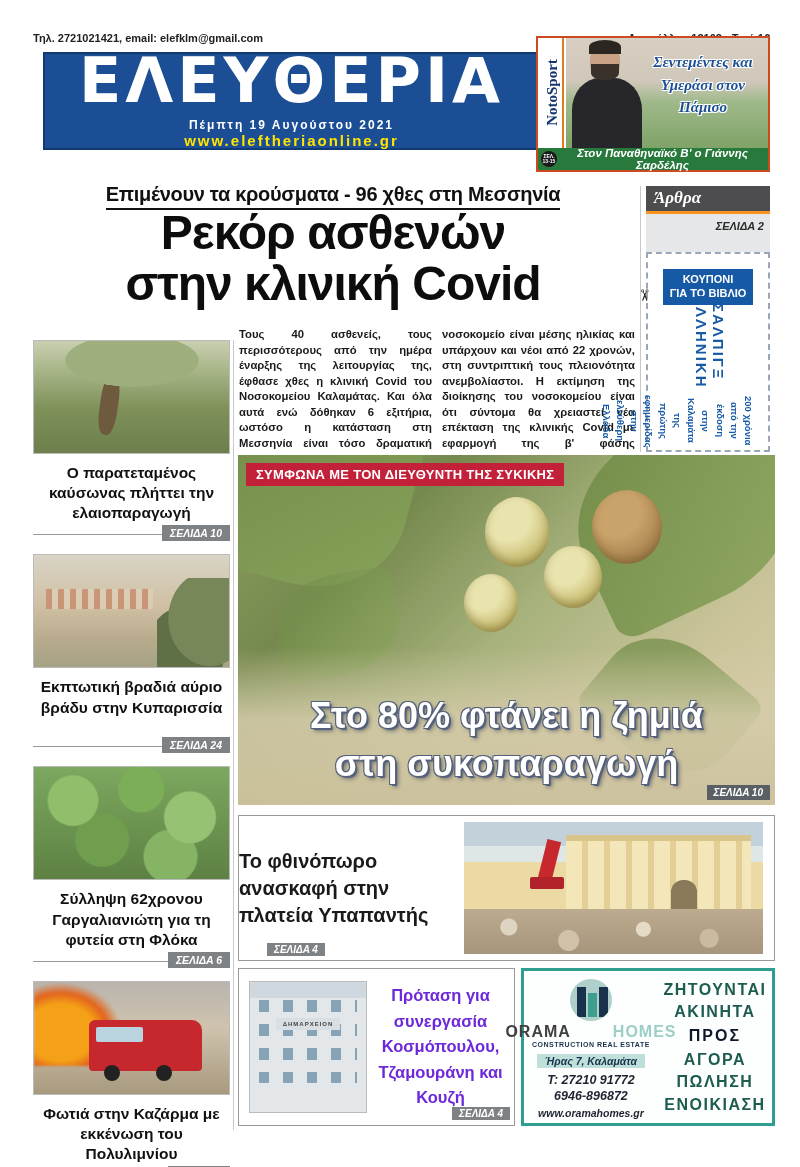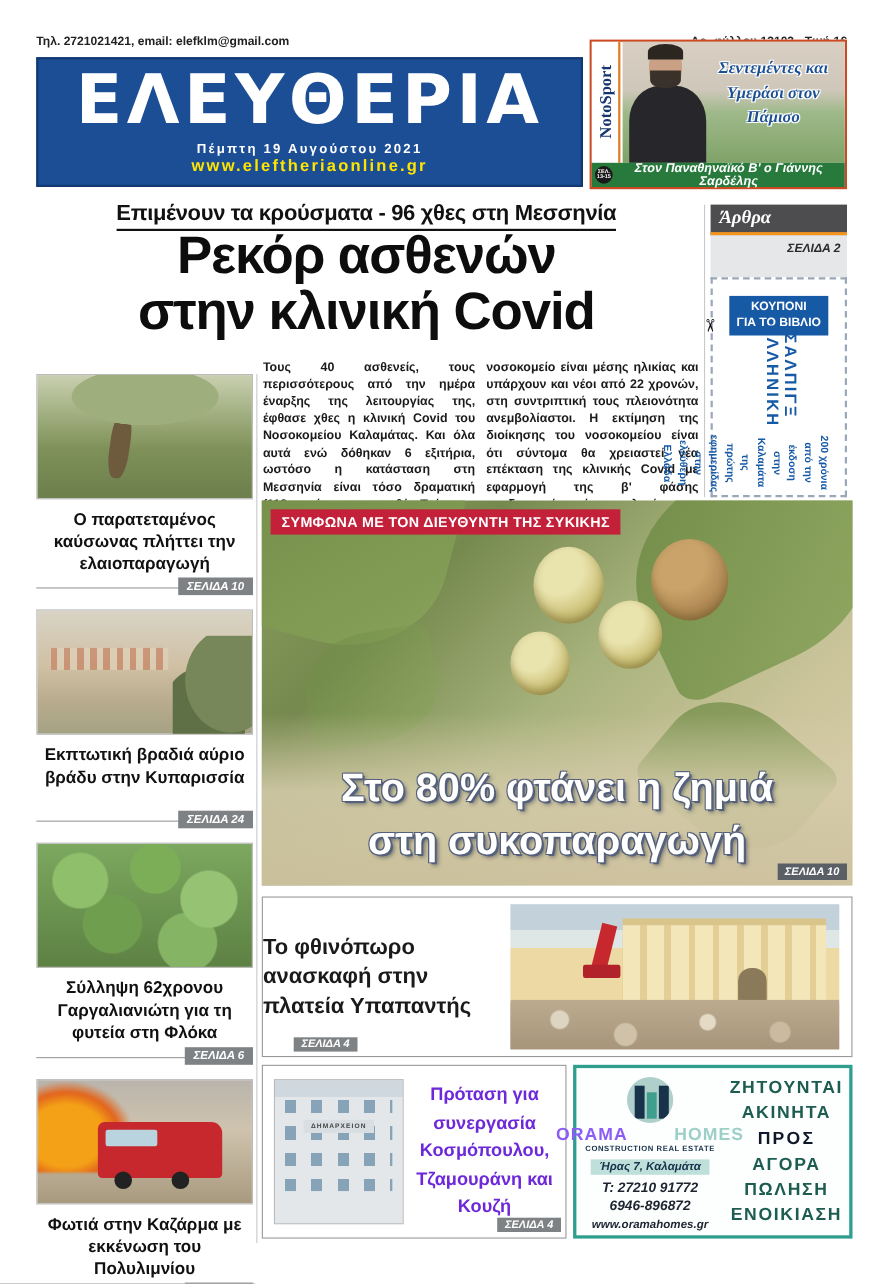--- a/index.html
+++ b/index.html
@@ -4,21 +4,21 @@
 <style>
   * { margin:0; padding:0; box-sizing:border-box; }
   html,body { background:#888; }
   body { font-family:"Liberation Sans", sans-serif; }
   .page { position:relative; width:800px; height:1167px; background:#fff; margin:0 auto; overflow:hidden; }
 
   
   .topbar { position:absolute; left:33px; top:32px; width:737px; display:flex; justify-content:space-between; font-size:11px; font-weight:700; color:#222; }
 
   
-  .masthead { position:absolute; left:33px; top:52px; width:497px; height:118px; background:#1b4e95; border:2px solid #123a72; display:flex; flex-direction:column; align-items:center; justify-content:center; }
+  .masthead { position:absolute; left:43px; top:52px; width:497px; height:98px; background:#1b4e95; border:2px solid #123a72; display:flex; flex-direction:column; align-items:center; justify-content:center; }
   .masthead .logo { color:#fff; font-size:62px; font-weight:900; letter-spacing:4px; line-height:1; margin-top:-4px; font-family:"DejaVu Sans", sans-serif; }
   .masthead .date { color:#fff; font-size:12px; font-weight:700; letter-spacing:2px; margin-top:6px; }
   .masthead .url { color:#ffe400; font-size:15px; font-weight:800; letter-spacing:2px; }
 
   
   .notosport { position:absolute; left:536px; top:36px; width:234px; height:136px; border:2px solid #cc4a22; background:#fff; }
   .ns-strip { position:absolute; left:0; top:0; bottom:22px; width:26px; background:#fff; border-right:2px solid #e07b1f; }
   .ns-brand { position:absolute; left:-36px; top:46px; width:100px; transform:rotate(-90deg); transform-origin:center; font-family:"Liberation Serif", serif; font-weight:700; font-size:15px; color:#15356e; text-align:center; }
   .ns-photo { position:absolute; left:28px; right:0; top:0; bottom:22px; background:linear-gradient(180deg,#d8cfc2 0%,#cfc7ba 40%,#9fb98a 58%,#7fa368 100%); overflow:hidden; }
   .ns-head { position:absolute; left:24px; top:6px; width:30px; height:34px; background:#caa184; border-radius:45% 45% 40% 40%; }
@@ -119,21 +119,21 @@
 
   
   .orama { position:absolute; left:521px; top:968px; width:254px; height:158px; border:3px solid #2f9e8f; background:#fdfefe; display:flex; }
   .or-left { width:54%; display:flex; flex-direction:column; align-items:center; padding-top:8px; }
   .or-logo { width:42px; height:42px; border-radius:50%; background:#aecfca; position:relative; overflow:hidden; }
   .or-logo span { position:absolute; bottom:4px; width:9px; }
   .or-b1 { left:7px; height:30px; background:#17324a; }
   .or-b2 { left:18px; height:24px; background:#3f9e8e; }
   .or-b3 { left:29px; height:30px; background:#17324a; }
   .or-brand { font-size:16px; font-weight:800; letter-spacing:1px; margin-top:2px; }
-  .or-brand .b { color:#8b5cf6; } .or-brand .l { color:#9ccfc6;padding-left:42px; }
+  .or-brand .b { color:#404040; } .or-brand .l { color:#9ccfc6;padding-left:42px; }
   .or-tag { font-size:7px; font-weight:800; color:#17324a; letter-spacing:.5px; }
   .or-addr { margin-top:6px; background:#bfe0da; color:#17324a; font-size:10.5px; font-weight:700; font-style:italic; padding:1px 8px; }
   .or-phone { margin-top:4px; font-size:12.5px; font-weight:800; font-style:italic; color:#1d2430; line-height:1.3; text-align:center; }
   .or-site { margin-top:2px; font-size:10.5px; font-weight:800; font-style:italic; color:#1d2430; }
   .or-right { width:46%; display:flex; flex-direction:column; align-items:center; justify-content:center; gap:1px;text-align:center; }
   .or-want { font-size:16px; font-weight:800; color:#1d5c50; letter-spacing:1.5px; line-height:1.35; }
   .or-pros { font-size:16px; font-weight:800; color:#0f172a; letter-spacing:2px; margin:3px 0; }
 </style>
 </head>
 <body>

